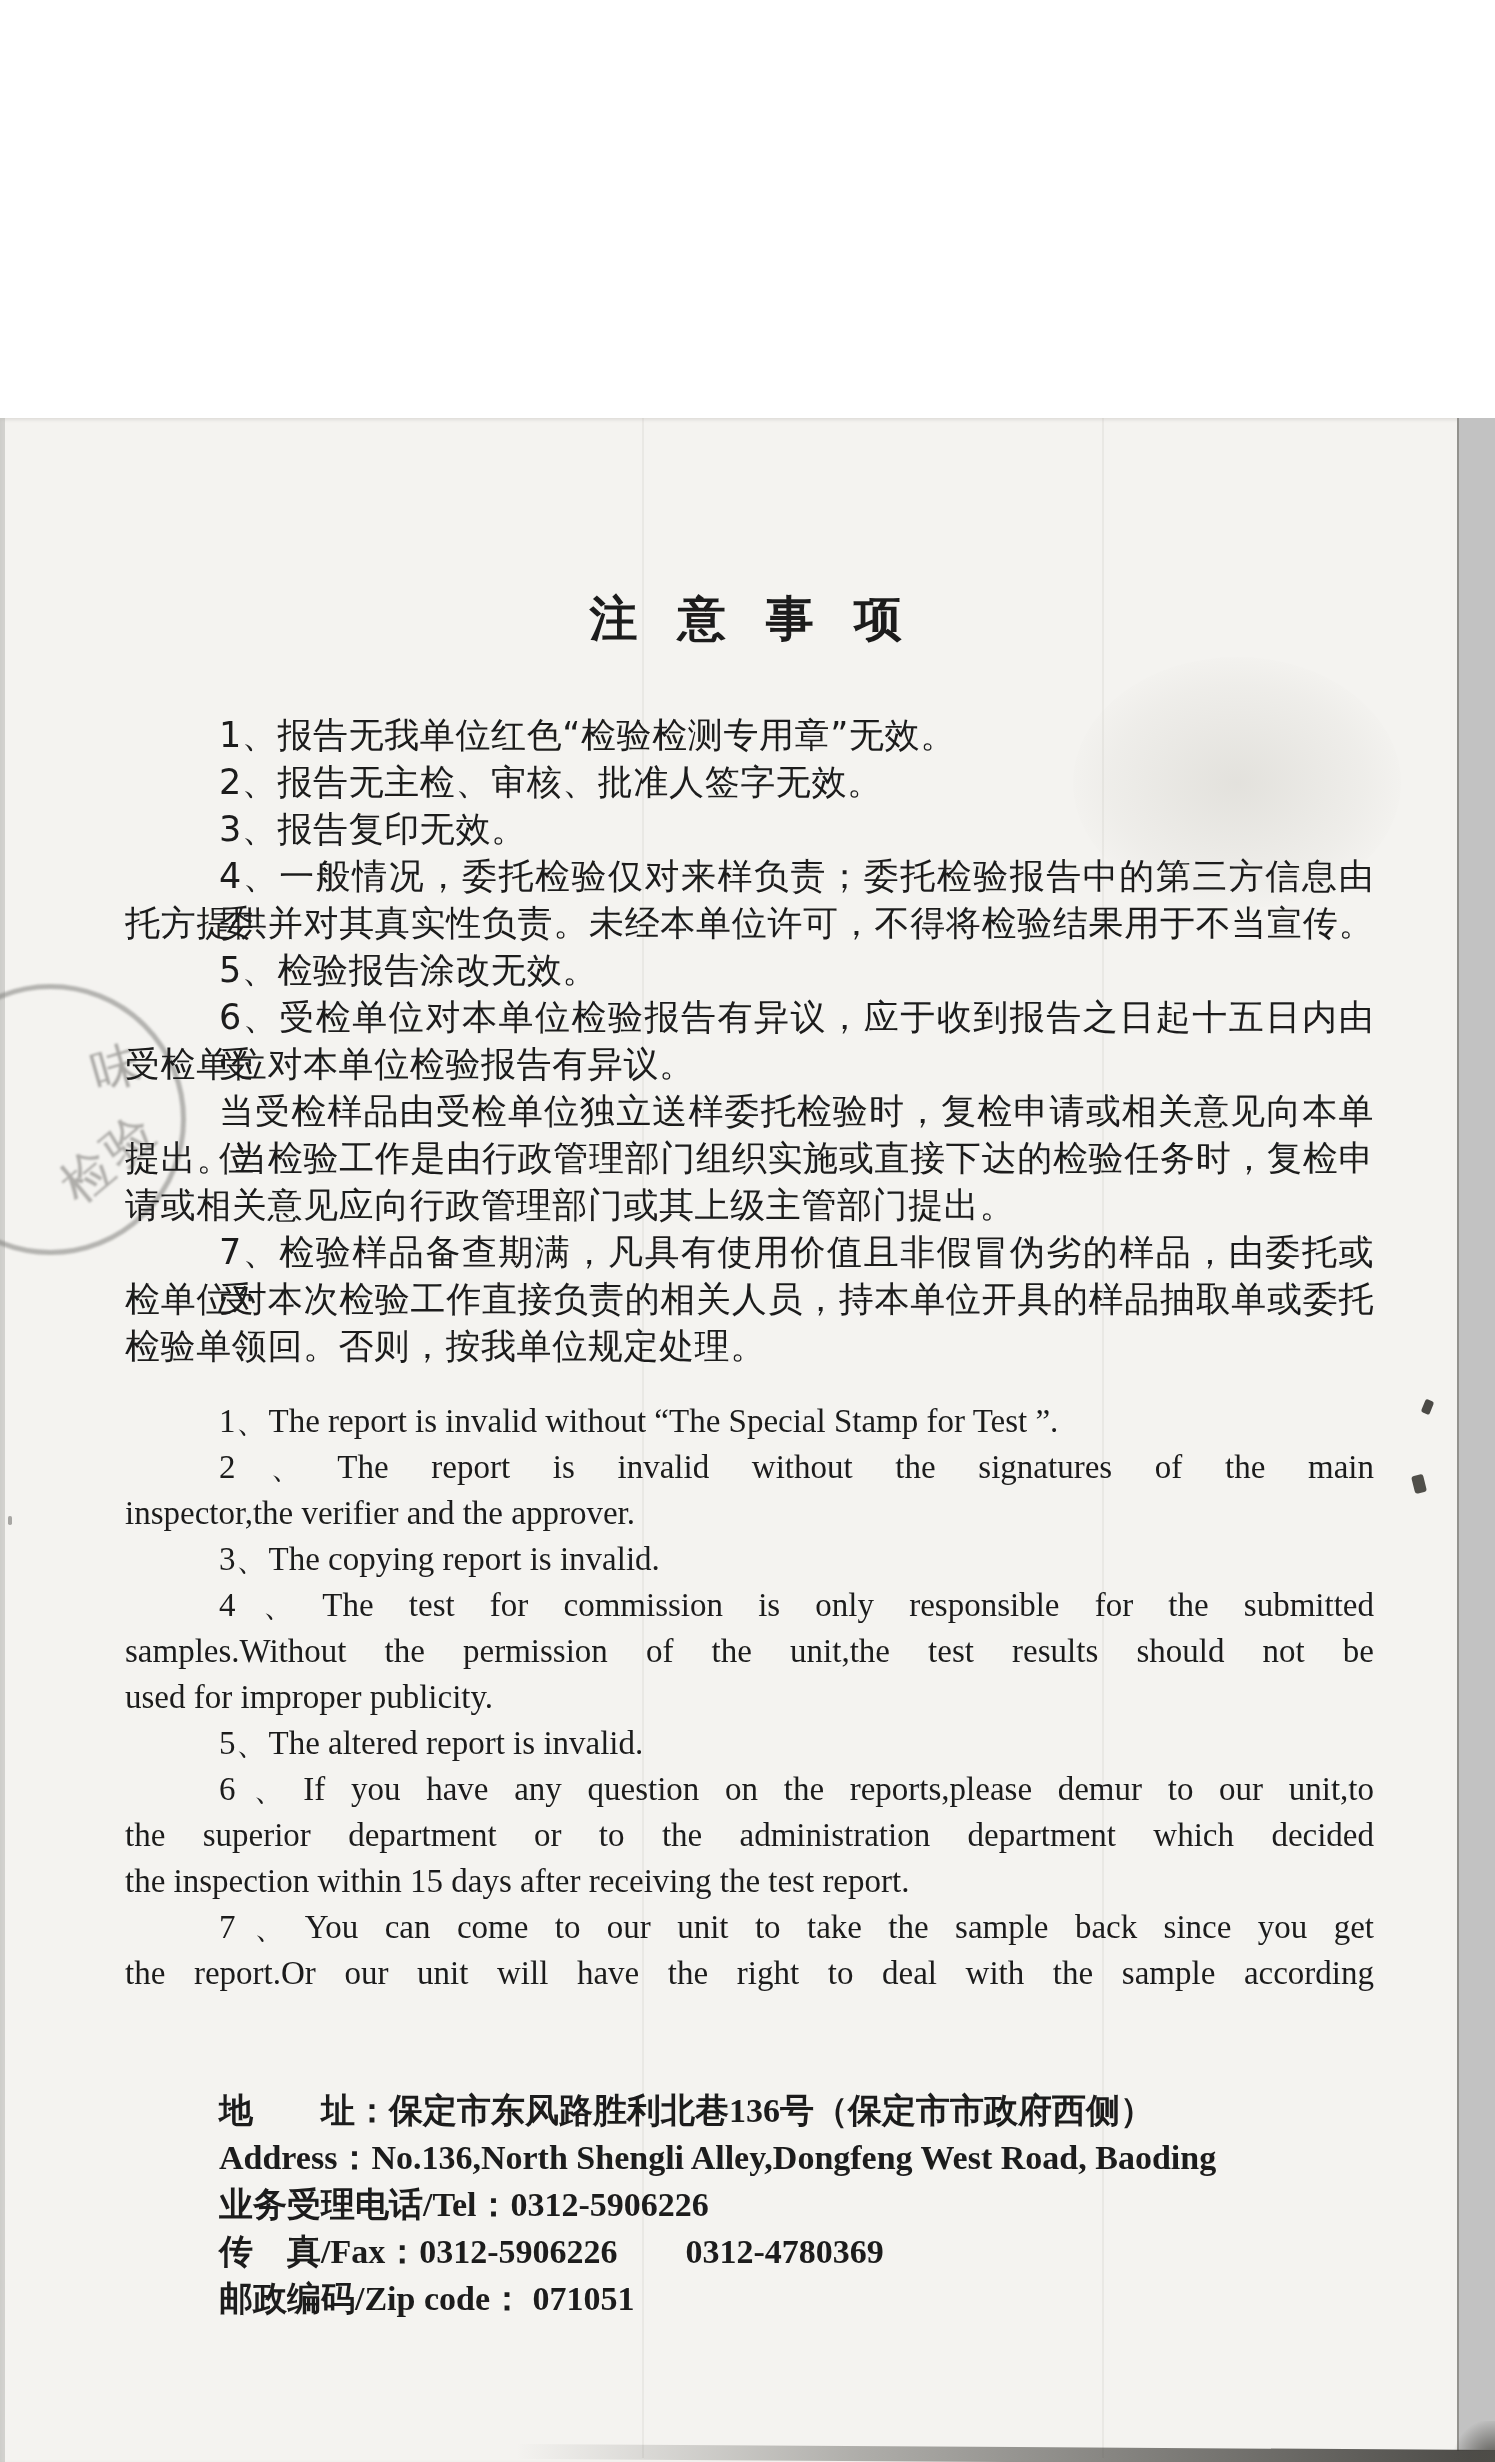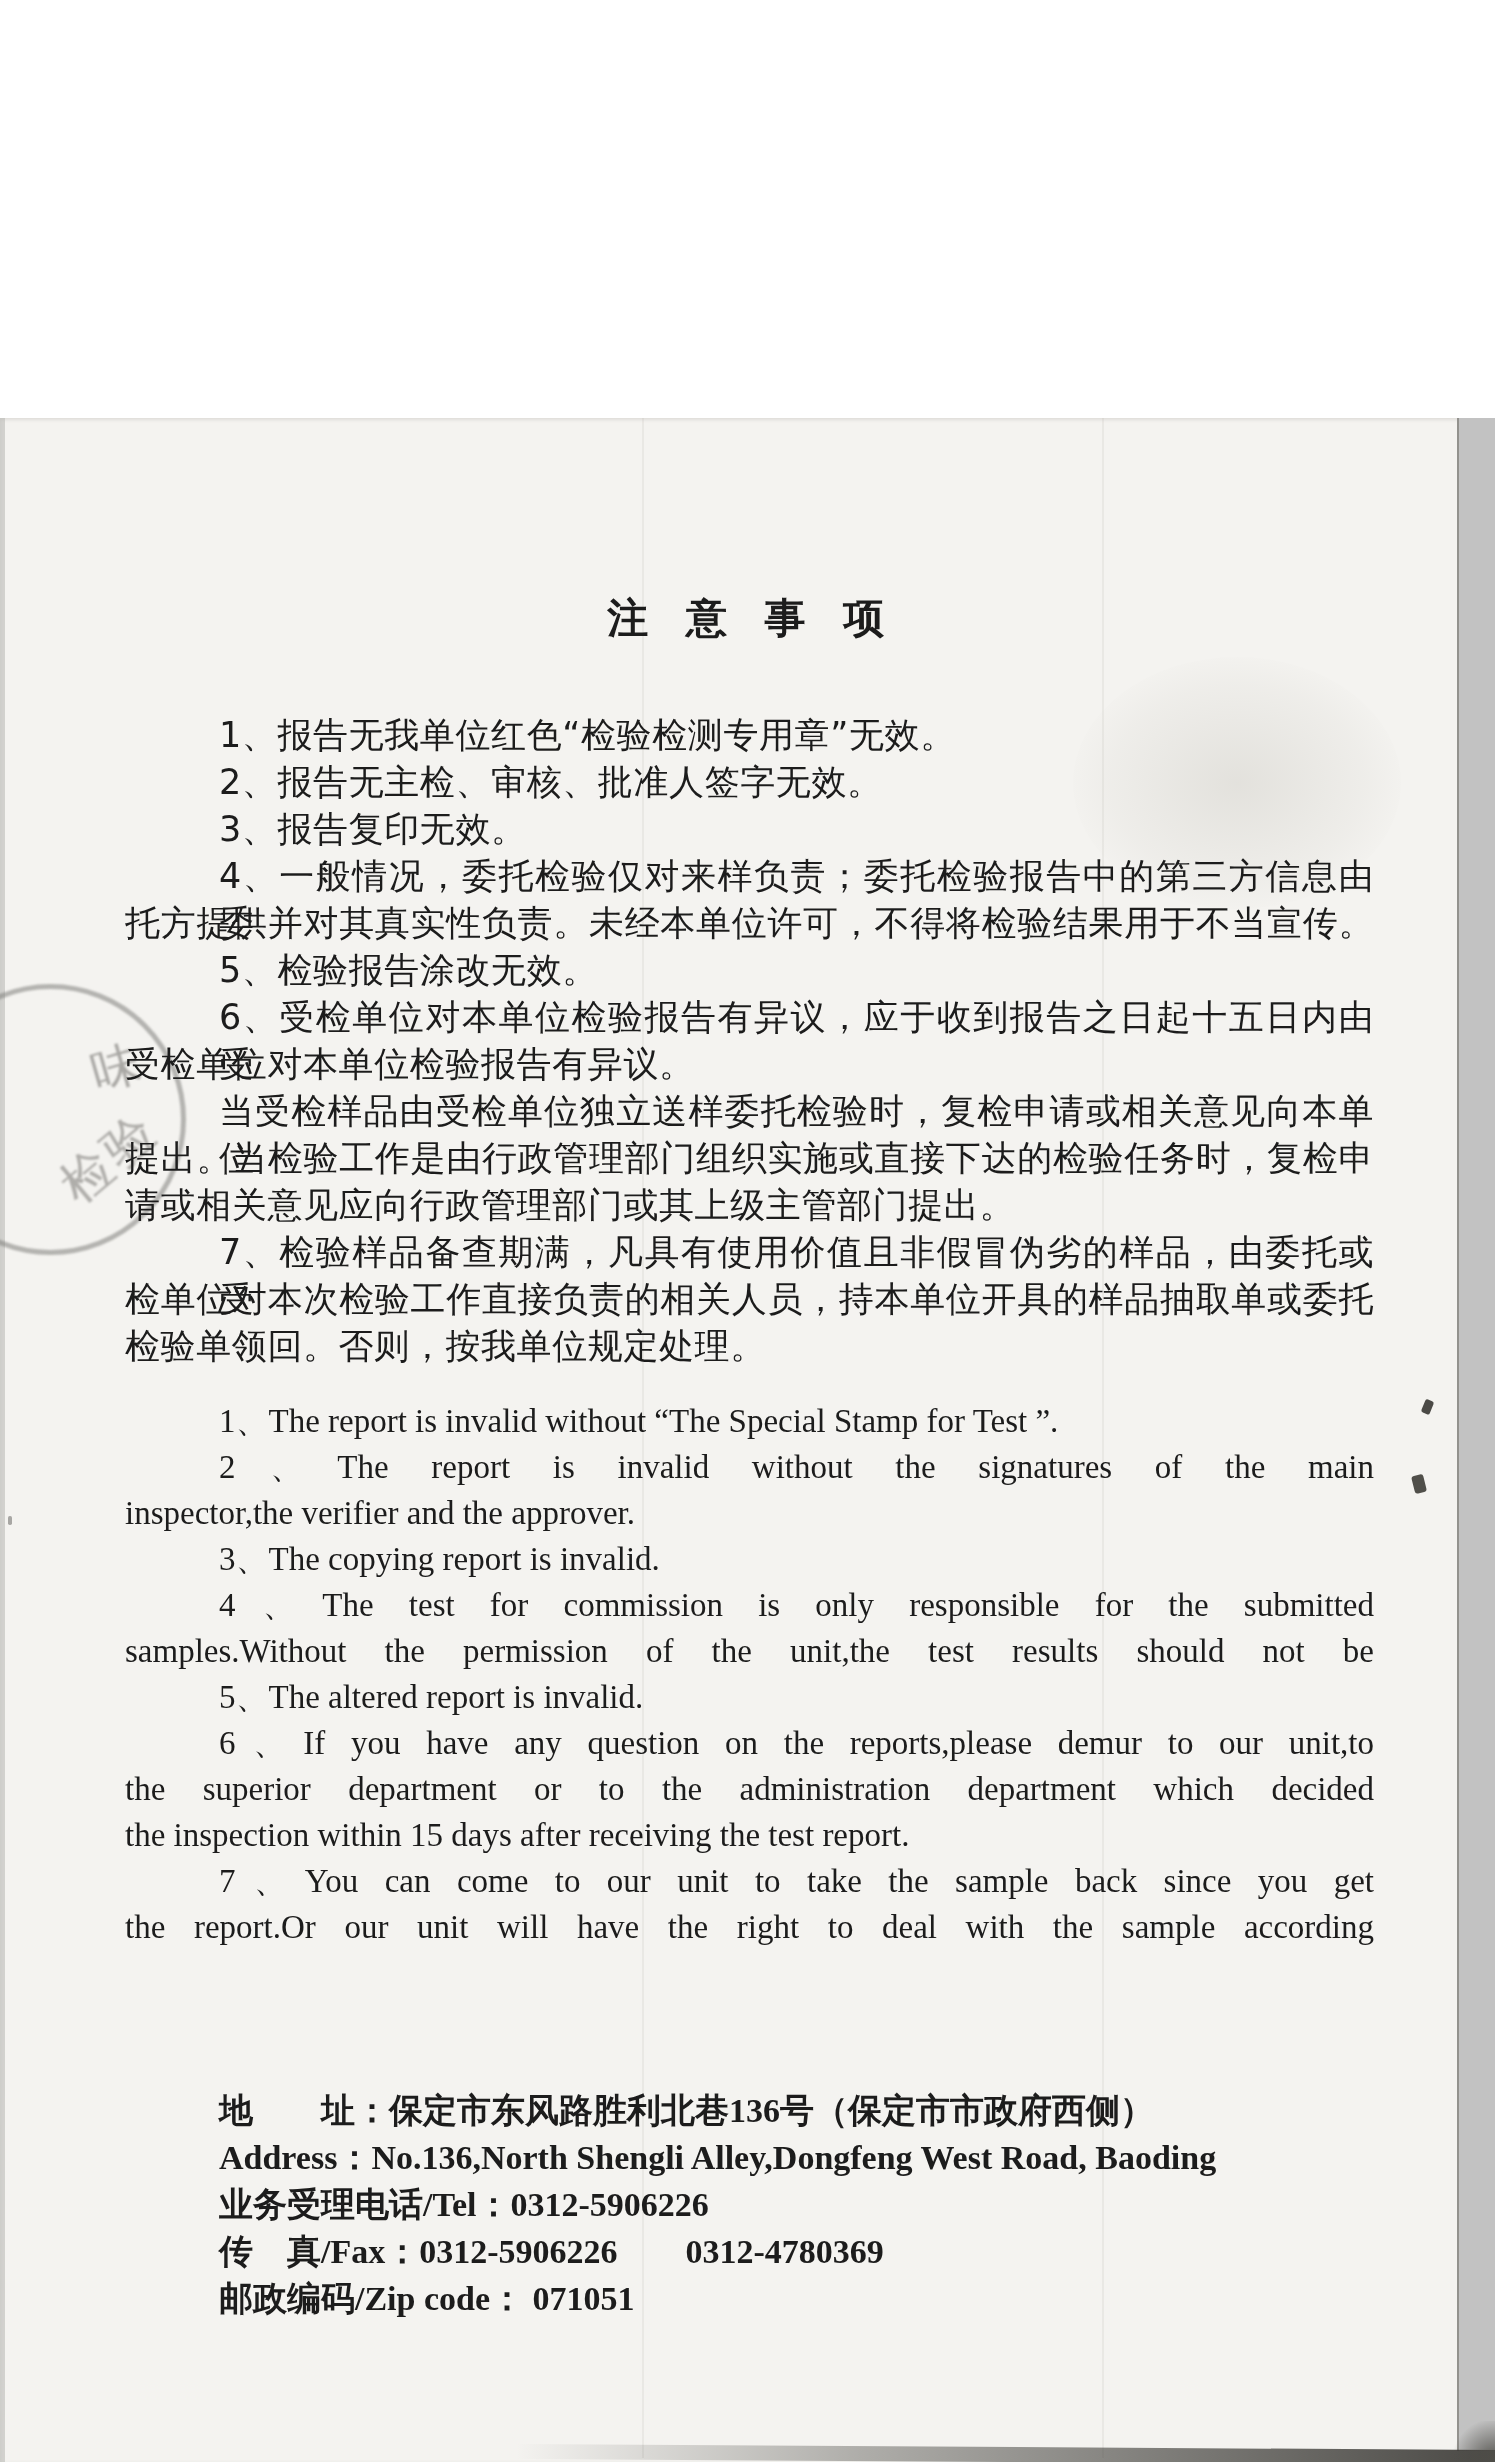--- a/index.html
+++ b/index.html
@@ -30,21 +30,21 @@
   .corner-shadow{
     position:absolute;left:1448px;top:2421px;width:47px;height:41px;
     background:radial-gradient(circle at 100% 100%, #4e4d48 0%, rgba(78,77,72,0) 70%);
   }
   .streak{position:absolute;top:418px;height:2040px;width:1.8px;background:rgba(178,176,168,.16);}
   .streak.a{left:1102px;} .streak.b{left:642px;}
 
   .doc-title{
     position:absolute;left:0;top:586px;width:1495px;height:64px;
     line-height:64px;text-align:center;
-    font-size:41px;font-weight:bold;word-spacing:16.4px;letter-spacing:3.5px;
+    font-size:48px;font-weight:bold;word-spacing:16.4px;letter-spacing:3.5px;
   }
   .zh-block{
     position:absolute;left:125px;top:712px;width:1249px;
     font-size:35px;line-height:47px;letter-spacing:0.6px;
   }
   .zh-block .ln{height:47px;white-space:nowrap;}
   .en-block{
     position:absolute;left:125px;top:1398px;width:1249px;
     font-family:"Liberation Serif","DejaVu Serif",serif;
     font-size:33px;line-height:46px;
@@ -115,20 +115,21 @@
   <div class="ln">检验单领回。否则，按我单位规定处理。</div>
 </div>
 
 <div class="en-block">
   <div class="ln in">1、The report is invalid without “The Special Stamp for Test ”.</div>
   <div class="ln in j">2、The report is invalid without the signatures of the main</div>
   <div class="ln">inspector,the verifier and the approver.</div>
   <div class="ln in">3、The copying report is invalid.</div>
   <div class="ln in j">4、The test for commission is only responsible for the submitted</div>
   <div class="ln j">samples.Without the permission of the unit,the test results should not be</div>
+  <div class="ln">used for improper publicity.</div>
   <div class="ln in">5、The altered report is invalid.</div>
   <div class="ln in j">6、If you have any question on the reports,please demur to our unit,to</div>
   <div class="ln j">the superior department or to the administration department which decided</div>
   <div class="ln">the inspection within 15 days after receiving the test report.</div>
   <div class="ln in j">7、You can come to  our unit to take the sample back since you get</div>
   <div class="ln j">the report.Or our unit will have the right to deal with the sample according</div>
 </div>
 
 <div class="contact-block">
   <div class="ln in">地　　址：保定市东风路胜利北巷136号（保定市市政府西侧）</div>

